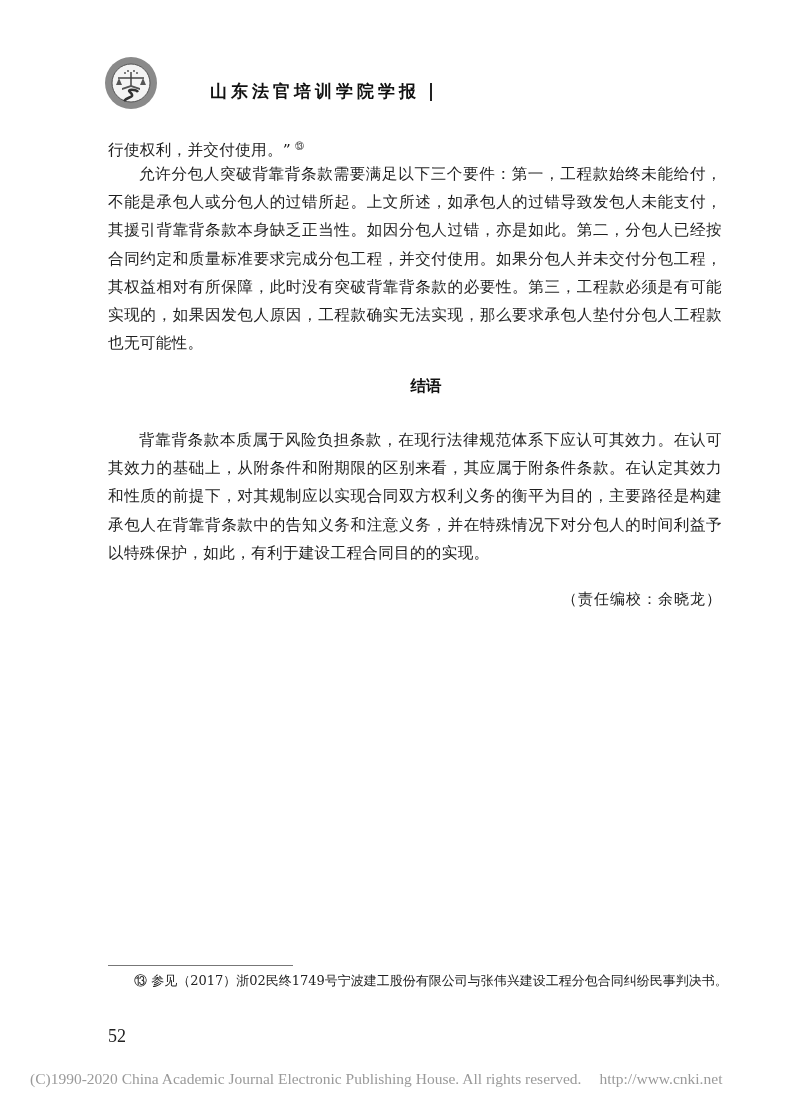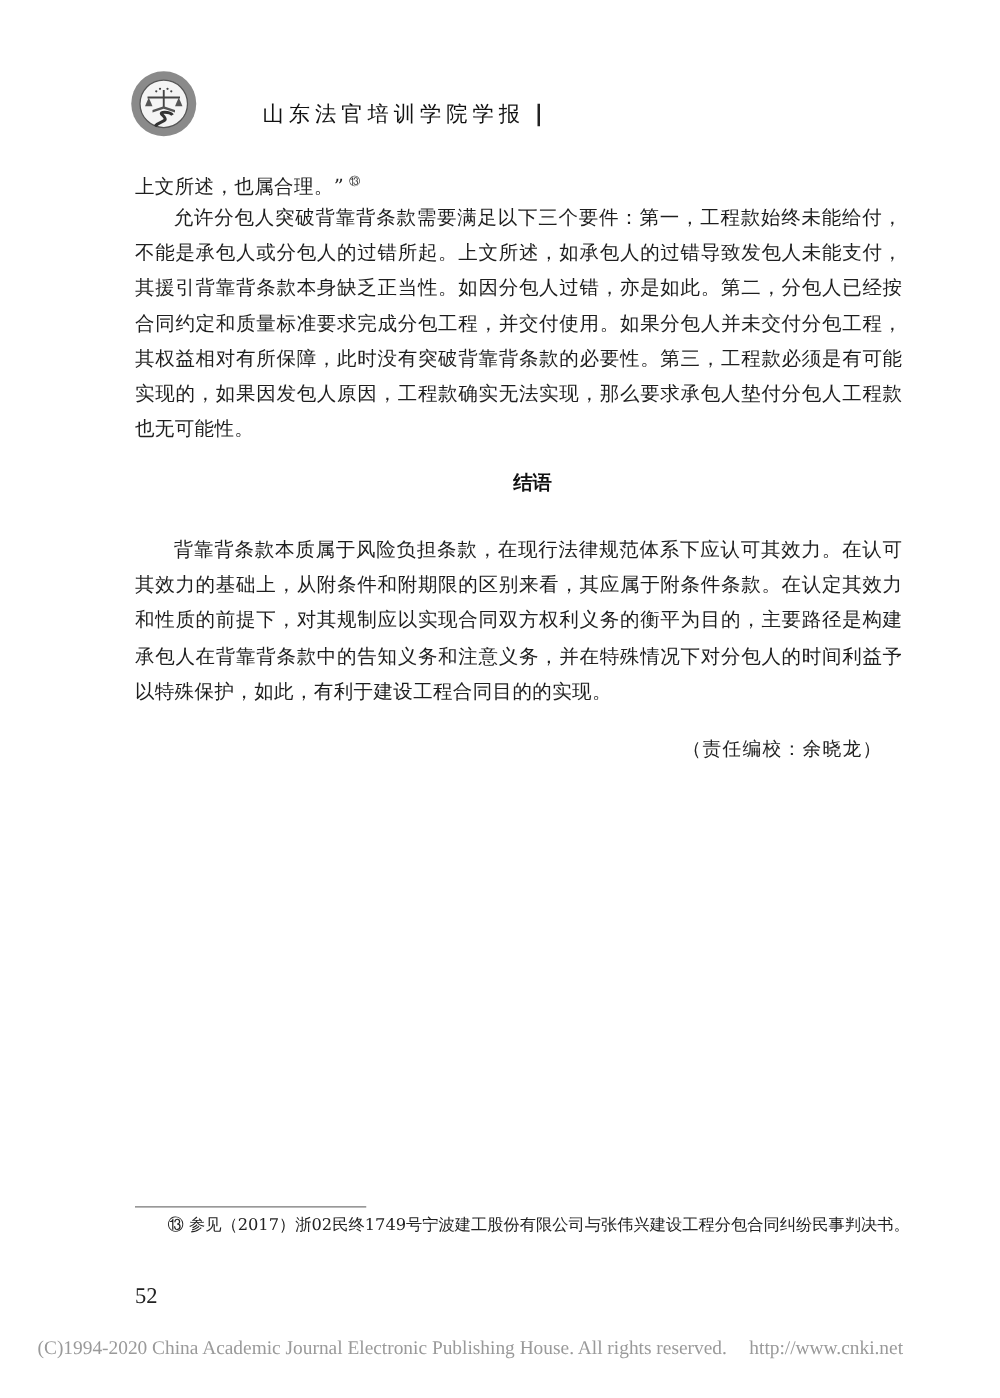--- a/index.html
+++ b/index.html
@@ -1,28 +1,28 @@
 <!DOCTYPE html>
 <html><head>
 <meta charset="utf-8">
 <style>
   html, body { margin: 0; padding: 0; background: #ffffff; }
   body { width: 800px; height: 1118px; position: relative; overflow: hidden; color: #1a1a1a; font-family: "DejaVu Serif", "Liberation Serif", serif; }
   .logo { position: absolute; left: 104px; top: 56px; width: 54px; height: 54px; }
   .header { position: absolute; left: 210px; top: 80px; display: flex; align-items: center; white-space: nowrap; }
-  .journal-name { font-family: "DejaVu Serif", serif; font-weight: normal; font-size: 17px; letter-spacing: 4px; color: #111; }
+  .journal-name { font-family: "DejaVu Serif", serif; font-weight: bold; font-size: 17px; letter-spacing: 4px; color: #111; }
   .header-sep { display: inline-block; width: 2px; height: 18px; background: #222; margin: 0 16px 0 10px; }
   .issue { font-family: "Liberation Serif", "DejaVu Serif", serif; font-size: 15.5px; color: #222; letter-spacing: 0.5px; }
   .body-text { position: absolute; left: 108px; width: 614px; font-size: 15.6px; line-height: 28.2px; color: #1e1e1e; text-align: justify; letter-spacing: 0.3px; }
   .p1 { top: 132px; }
   .p2 { top: 160px; text-indent: 31px; }
   .section-title { position: absolute; left: 0; width: 800px; top: 376px; text-align: center; font-family: "DejaVu Sans", sans-serif; font-weight: bold; font-size: 15.5px; color: #111; padding-left: 26px; }
   .p3 { top: 426px; text-indent: 31px; }
   .fnref { font-size: 9px; vertical-align: super; margin-left: 4px; color: #333; }
-  .editor { position: absolute; right: 94px; top: 590px; font-size: 15px; color: #222; letter-spacing: 1px; }
+  .editor { position: absolute; right: 78px; top: 590px; font-size: 15px; color: #222; letter-spacing: 1px; }
   .fn-line { position: absolute; left: 108px; top: 965px; width: 185px; height: 1px; background: #777; }
   .footnote { position: absolute; left: 108px; top: 970px; width: 620px; font-size: 13px; line-height: 22px; color: #222; text-indent: 26px; }
   .page-num { position: absolute; left: 108px; top: 1026px; font-family: "Liberation Serif", serif; font-size: 18px; color: #222; }
   .copyright { position: absolute; left: 30px; top: 1070px; font-family: "Liberation Serif", serif; font-size: 15.5px; color: #9a9a9a; white-space: nowrap; }
   .copyright .url { margin-left: 18px; text-align: center; }
 </style>
 </head>
 <body>
 
 <div class="logo">
@@ -42,31 +42,31 @@
       <circle cx="33" cy="17" r="0.9" fill="#444"></circle>
   </svg>
 </div>
 
 <div class="header">
   <span class="journal-name">山东法官培训学院学报</span>
   <span class="header-sep"></span>
 </div>
 
 <div class="body-text p1">
-  <span>上文所述，也属合理。”</span><span class="fnref">⑬</span>
+  <span>行使权利，并交付使用。”</span><span class="fnref">⑬</span>
 </div>
 
 <div class="body-text p2">允许分包人突破背靠背条款需要满足以下三个要件：第一，工程款始终未能给付，不能是承包人或分包人的过错所起。上文所述，如承包人的过错导致发包人未能支付，其援引背靠背条款本身缺乏正当性。如因分包人过错，亦是如此。第二，分包人已经按合同约定和质量标准要求完成分包工程，并交付使用。如果分包人并未交付分包工程，其权益相对有所保障，此时没有突破背靠背条款的必要性。第三，工程款必须是有可能实现的，如果因发包人原因，工程款确实无法实现，那么要求承包人垫付分包人工程款也无可能性。</div>
 
 <div class="section-title">结语</div>
 
 <div class="body-text p3">背靠背条款本质属于风险负担条款，在现行法律规范体系下应认可其效力。在认可其效力的基础上，从附条件和附期限的区别来看，其应属于附条件条款。在认定其效力和性质的前提下，对其规制应以实现合同双方权利义务的衡平为目的，主要路径是构建承包人在背靠背条款中的告知义务和注意义务，并在特殊情况下对分包人的时间利益予以特殊保护，如此，有利于建设工程合同目的的实现。</div>
 
 <div class="editor">（责任编校：余晓龙）</div>
 
 <div class="fn-line"></div>
 <div class="footnote">⑬ 参见（2017）浙02民终1749号宁波建工股份有限公司与张伟兴建设工程分包合同纠纷民事判决书。</div>
 
 <div class="page-num">52</div>
 
 <div class="copyright">
-  <span>(C)1994-2020 China Academic Journal Electronic Publishing House. All rights reserved.</span><span class="url">http://www.cnki.net</span>
+  <span>(C)1990-2020 China Academic Journal Electronic Publishing House. All rights reserved.</span><span class="url">http://www.cnki.net</span>
 </div>
 
 </body></html>

